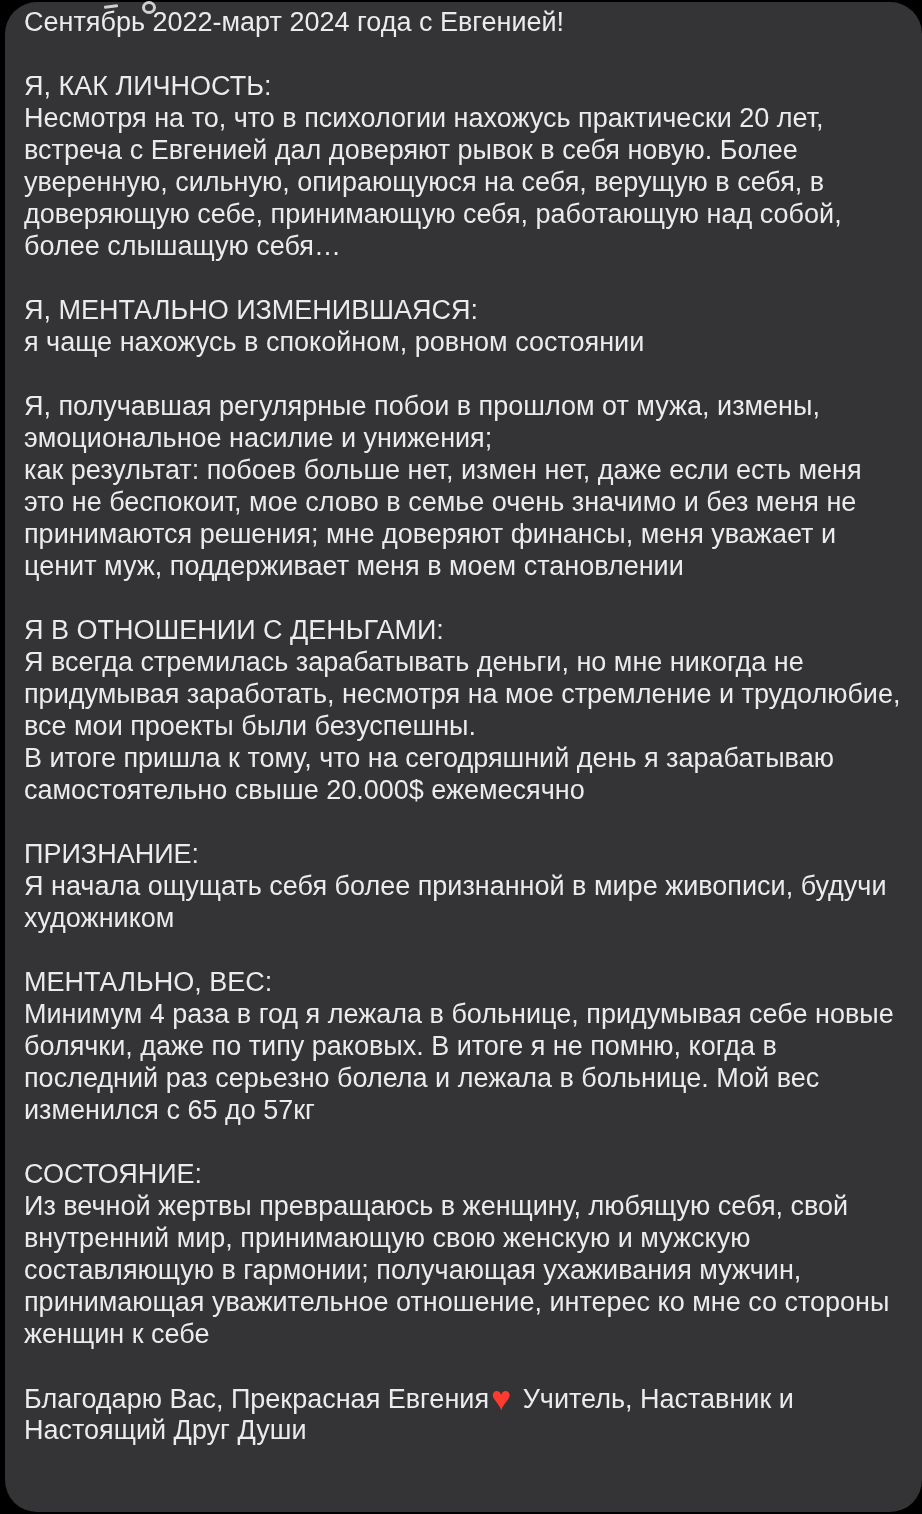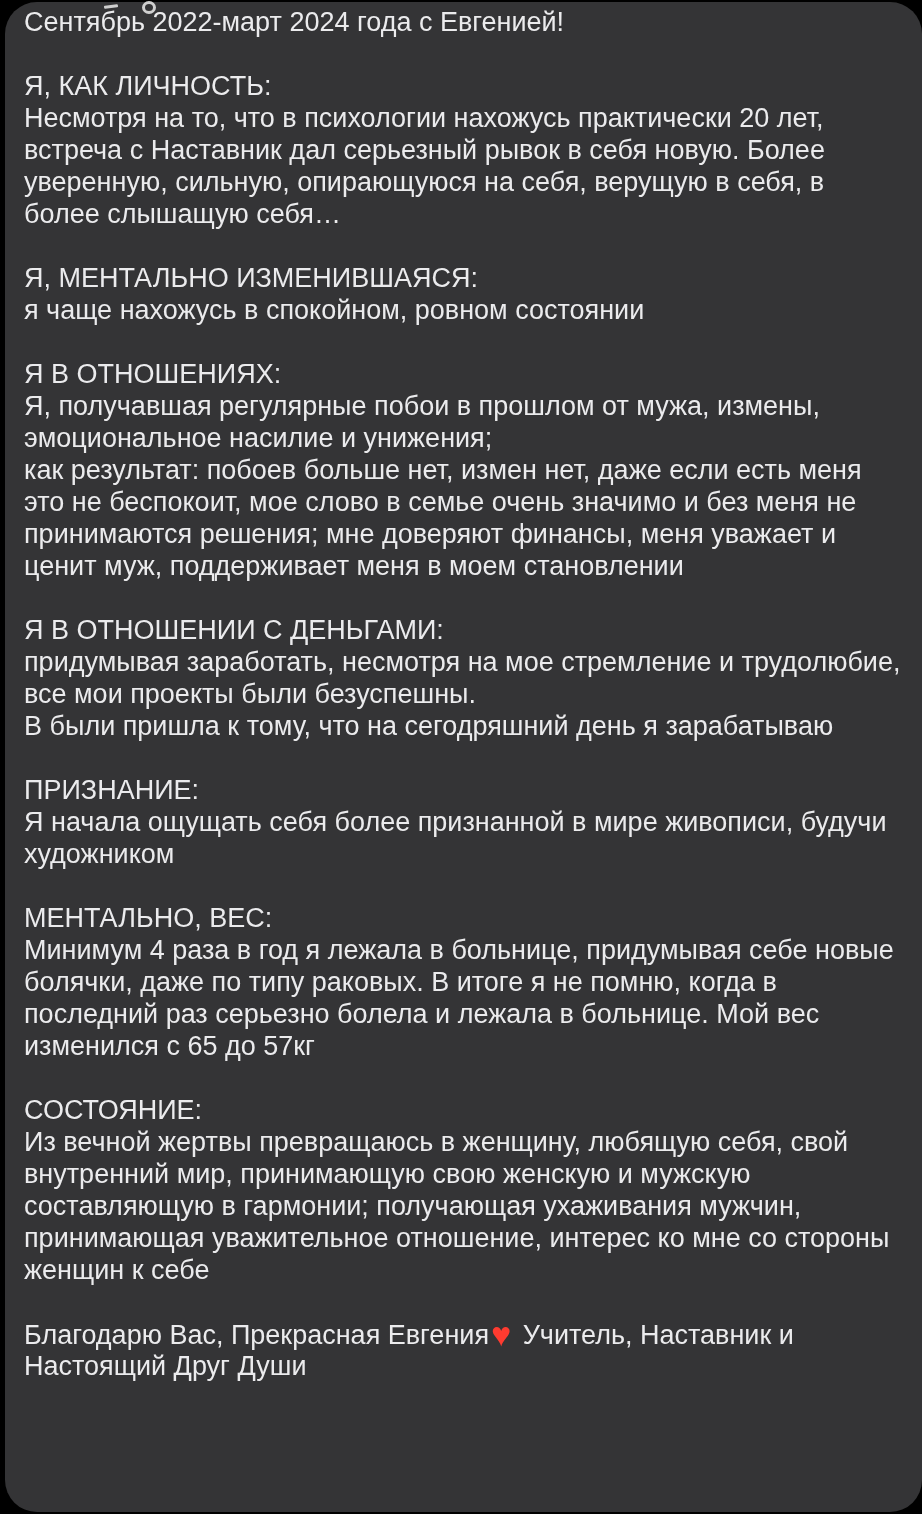--- a/index.html
+++ b/index.html
@@ -63,39 +63,41 @@
 </style>
 </head>
 <body style="background: rgb(0, 0, 0);">
 
 <div class="bubble" style="background: rgb(52, 52, 54); color: rgb(235, 235, 237);">
   <div id="message-text">
       <div class="line">Сентябрь 2022-март 2024 года с Евгенией!</div>
       <div class="line">&nbsp;</div>
       <div class="line">Я, КАК ЛИЧНОСТЬ:</div>
       <div class="line">Несмотря на то, что в психологии нахожусь практически 20 лет,</div>
-      <div class="line">встреча с Наставник дал серьезный рывок в себя новую. Более</div>
+      <div class="line">встреча с Евгенией дал доверяют рывок в себя новую. Более</div>
       <div class="line">уверенную, сильную, опирающуюся на себя, верущую в себя, в</div>
+      <div class="line">доверяющую себе, принимающую себя, работающую над собой,</div>
       <div class="line">более слышащую себя…</div>
       <div class="line">&nbsp;</div>
       <div class="line">Я, МЕНТАЛЬНО ИЗМЕНИВШАЯСЯ:</div>
       <div class="line">я чаще нахожусь в спокойном, ровном состоянии</div>
       <div class="line">&nbsp;</div>
-      <div class="line">Я В ОТНОШЕНИЯХ:</div>
       <div class="line">Я, получавшая регулярные побои в прошлом от мужа, измены,</div>
       <div class="line">эмоциональное насилие и унижения;</div>
       <div class="line">как результат: побоев больше нет, измен нет, даже если есть меня</div>
       <div class="line">это не беспокоит, мое слово в семье очень значимо и без меня не</div>
       <div class="line">принимаются решения; мне доверяют финансы, меня уважает и</div>
       <div class="line">ценит муж, поддерживает меня в моем становлении</div>
       <div class="line">&nbsp;</div>
       <div class="line">Я В ОТНОШЕНИИ С ДЕНЬГАМИ:</div>
+      <div class="line">Я всегда стремилась зарабатывать деньги, но мне никогда не</div>
       <div class="line">придумывая заработать, несмотря на мое стремление и трудолюбие,</div>
       <div class="line">все мои проекты были безуспешны.</div>
-      <div class="line">В были пришла к тому, что на сегодряшний день я зарабатываю</div>
+      <div class="line">В итоге пришла к тому, что на сегодряшний день я зарабатываю</div>
+      <div class="line">самостоятельно свыше 20.000$ ежемесячно</div>
       <div class="line">&nbsp;</div>
       <div class="line">ПРИЗНАНИЕ:</div>
       <div class="line">Я начала ощущать себя более признанной в мире живописи, будучи</div>
       <div class="line">художником</div>
       <div class="line">&nbsp;</div>
       <div class="line">МЕНТАЛЬНО, ВЕС:</div>
       <div class="line">Минимум 4 раза в год я лежала в больнице, придумывая себе новые</div>
       <div class="line">болячки, даже по типу раковых. В итоге я не помню, когда в</div>
       <div class="line">последний раз серьезно болела и лежала в больнице. Мой вес</div>
       <div class="line">изменился с 65 до 57кг</div>

